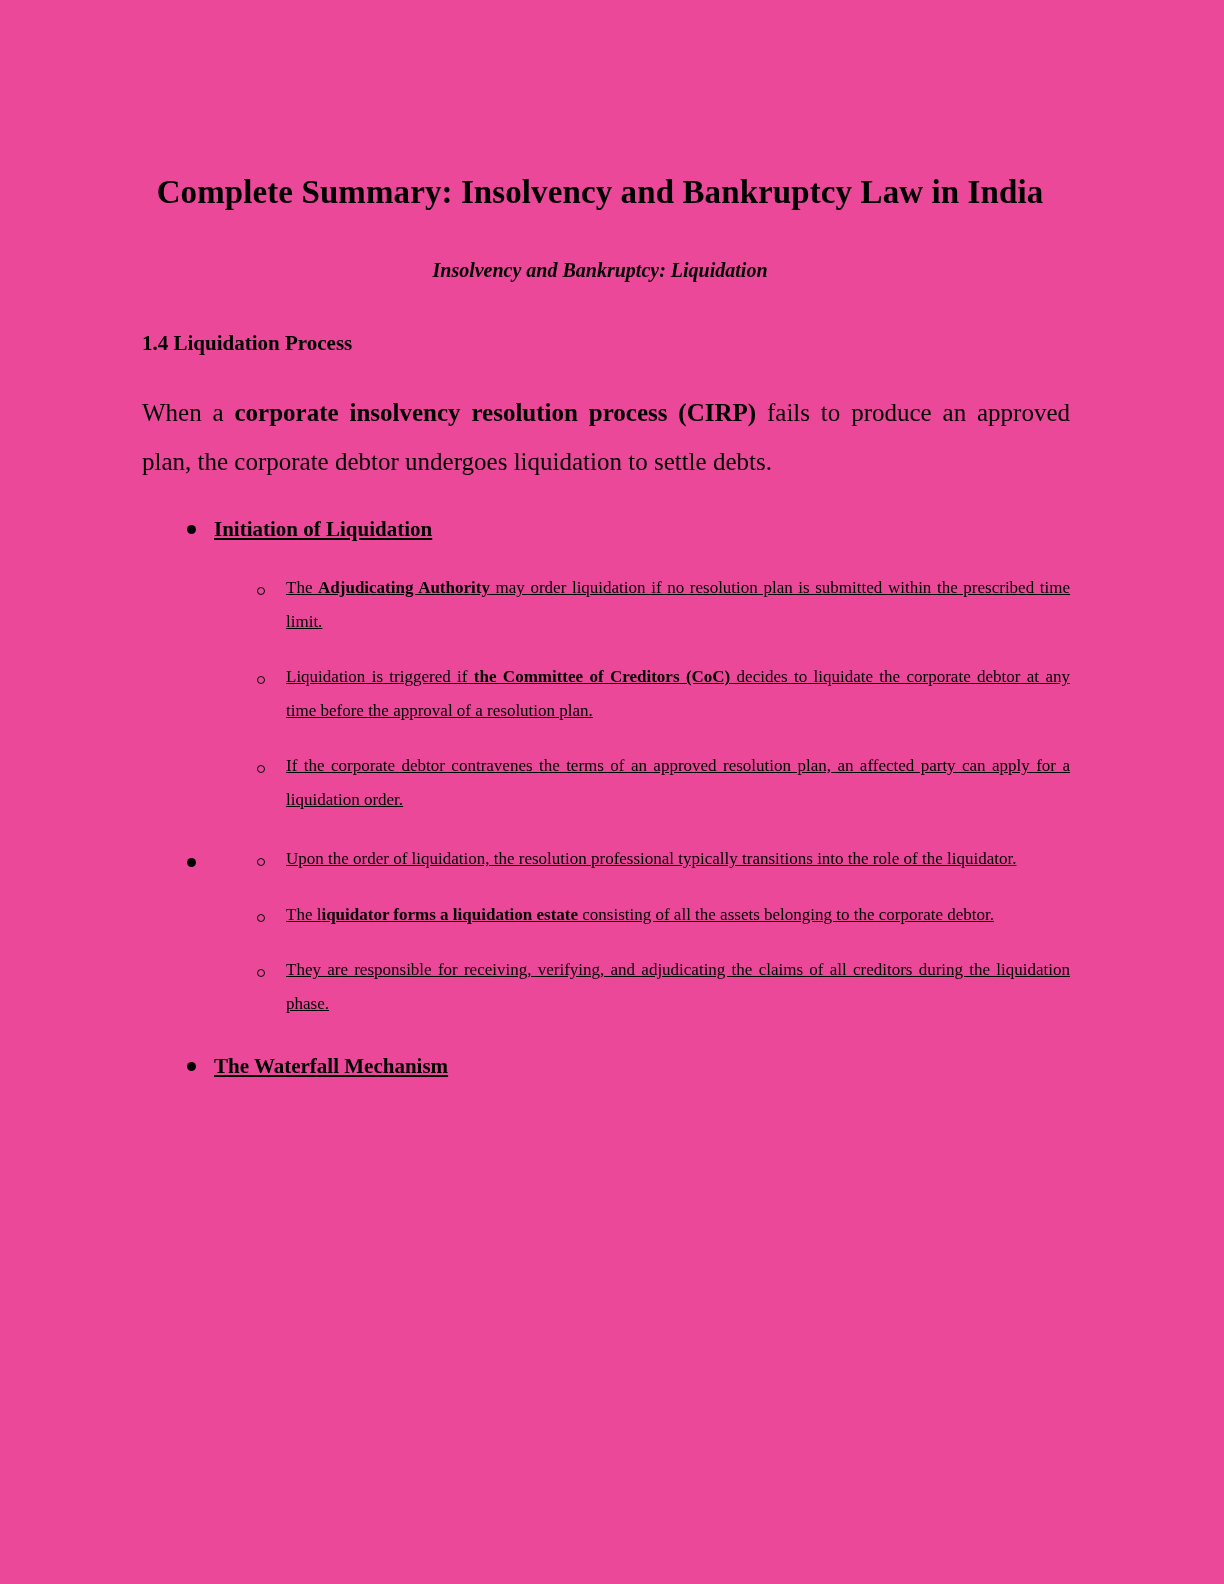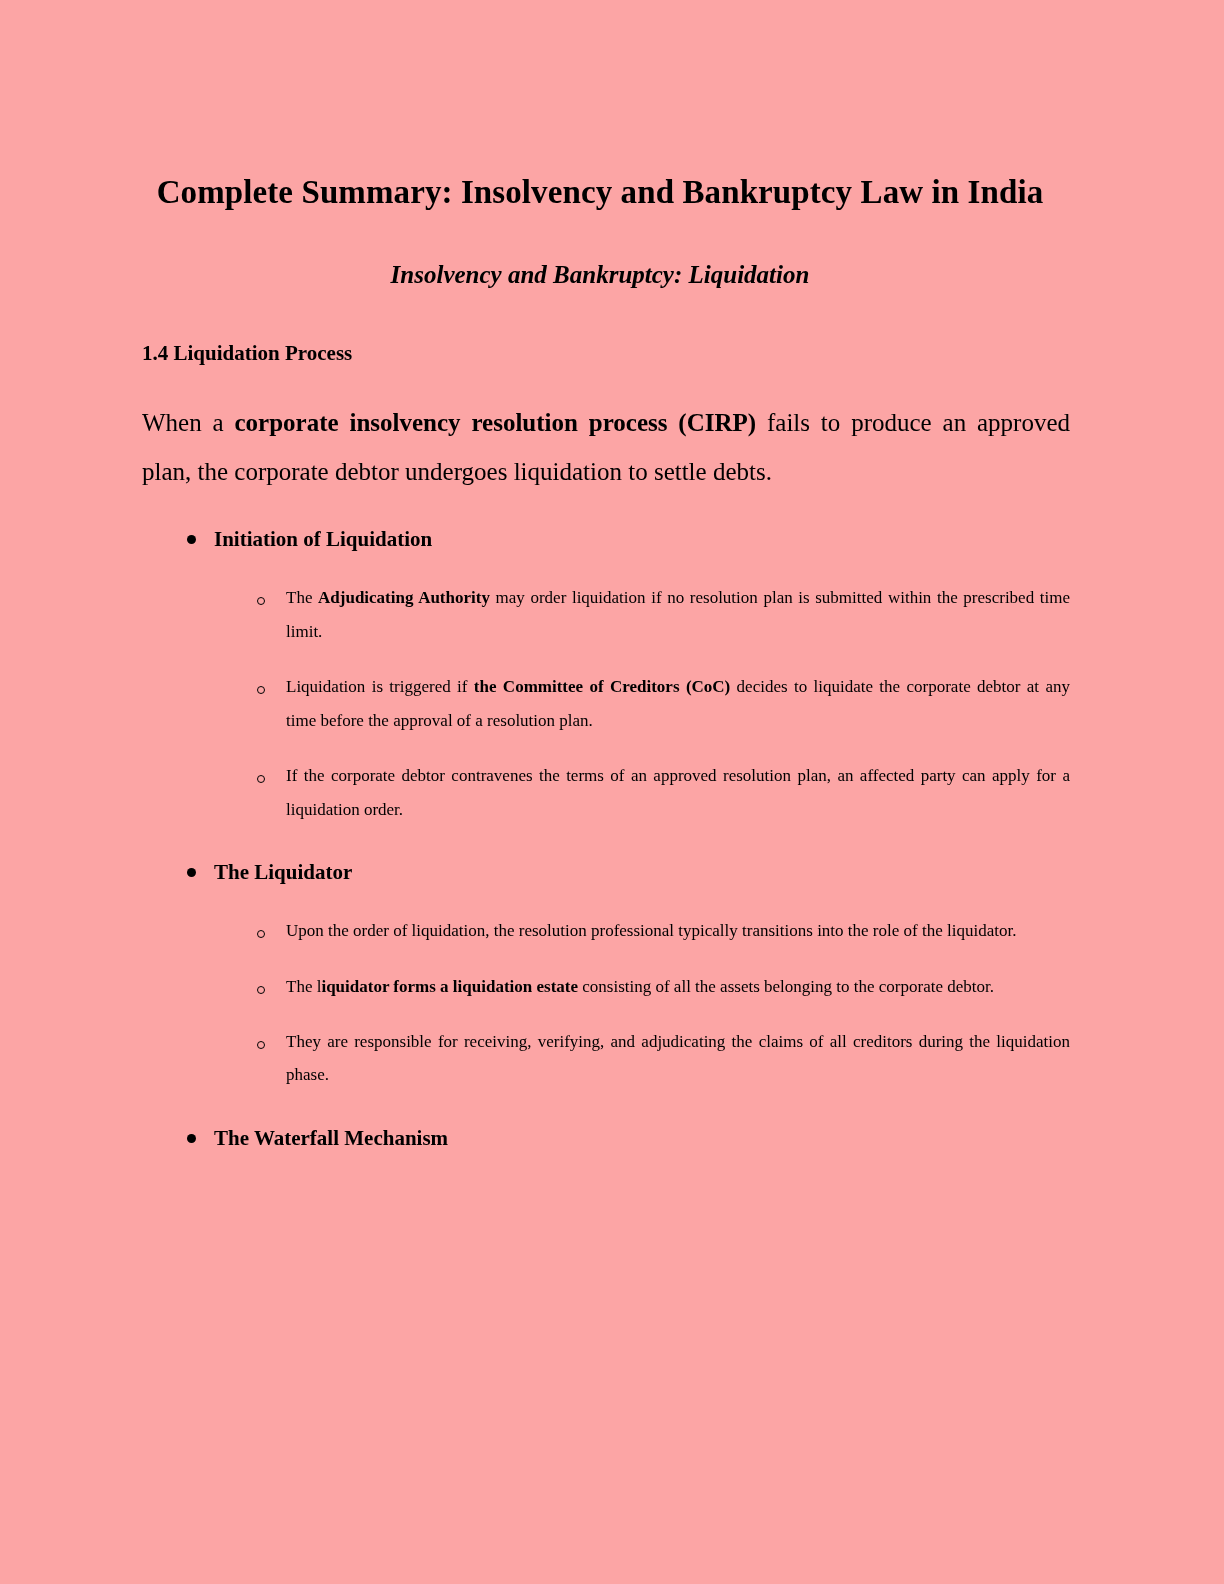--- a/index.html
+++ b/index.html
@@ -14,34 +14,34 @@
     font-family: "Liberation Serif", "DejaVu Serif", serif;
     color: #000000;
     -webkit-font-smoothing: antialiased;
   }
   .page {
     position: relative;
     width: 1224px;
     height: 1584px;
     box-sizing: border-box;
     padding: 162px 154px 96px 142px;
-    background: #fca5a5;
+    background: #ec4899;
     overflow: hidden;
   }
   .doc-title {
     font-size: 33px;
     font-weight: bold;
     text-align: center;
     line-height: 1.82;
     margin: 0 0 0 0;
     letter-spacing: 0.1px;
     padding-right: 12px;
   }
   .doc-subtitle {
-    font-size: 25px;
+    font-size: 20px;
     font-weight: bold;
     font-style: italic;
     text-align: center;
     line-height: 1.95;
     margin: 29px 0 0 0;
     padding-right: 12px;
   }
   .section-heading {
     font-size: 21px;
     font-weight: bold;
@@ -60,20 +60,21 @@
 
   ul.level1 {
     list-style: none;
     margin: 23px 0 0 0;
     padding: 0;
   }
   ul.level1 > li.l1-item {
     position: relative;
     padding-left: 72px;
     margin: 0;
+    text-decoration: underline;
   }
   ul.level1 > li.l1-item + li.l1-item {
     margin-top: 26px;
   }
   .l1-bullet {
     position: absolute;
     left: 43px;
     top: 0;
     width: 12px;
     height: 41px;
@@ -167,21 +168,20 @@
         </li>
         <li class="l2-item">
           <span class="l2-bullet"></span>
           <span class="l2-text"><span>If the corporate debtor contravenes the terms of an approved resolution plan, an affected party can apply for a liquidation order.</span><b></b><span></span></span>
         </li>
       </ul>
     </li>
 
     <li class="l1-item">
       <span class="l1-bullet"></span>
-      <span class="l1-label">The Liquidator</span>
       <ul class="level2">
         <li class="l2-item">
           <span class="l2-bullet"></span>
           <span class="l2-text"><span>Upon the order of liquidation, the resolution professional typically transitions into the role of the liquidator.</span><b></b><span></span></span>
         </li>
         <li class="l2-item">
           <span class="l2-bullet"></span>
           <span class="l2-text"><span>The l</span><b>iquidator forms a liquidation estate</b><span> consisting of all the assets belonging to the corporate debtor.</span></span>
         </li>
         <li class="l2-item">

